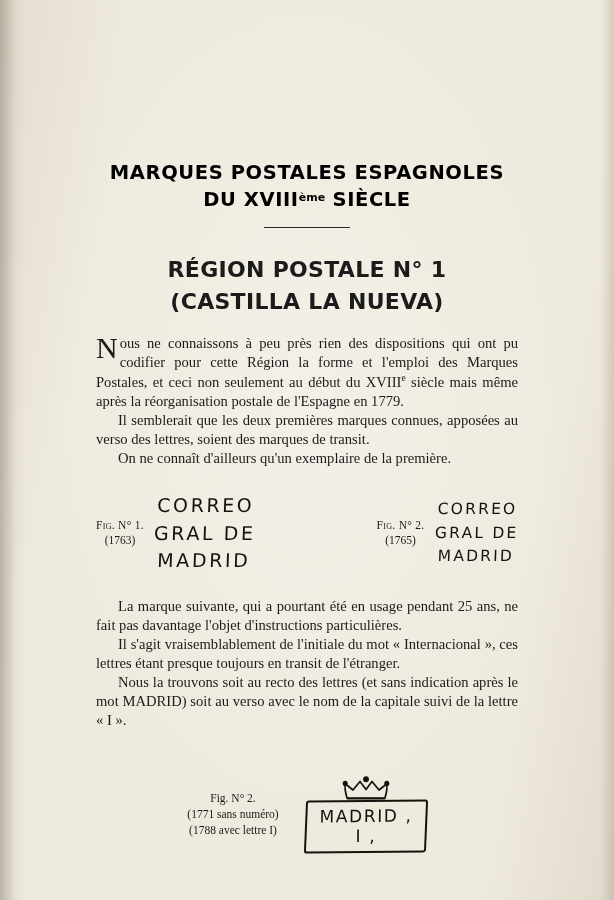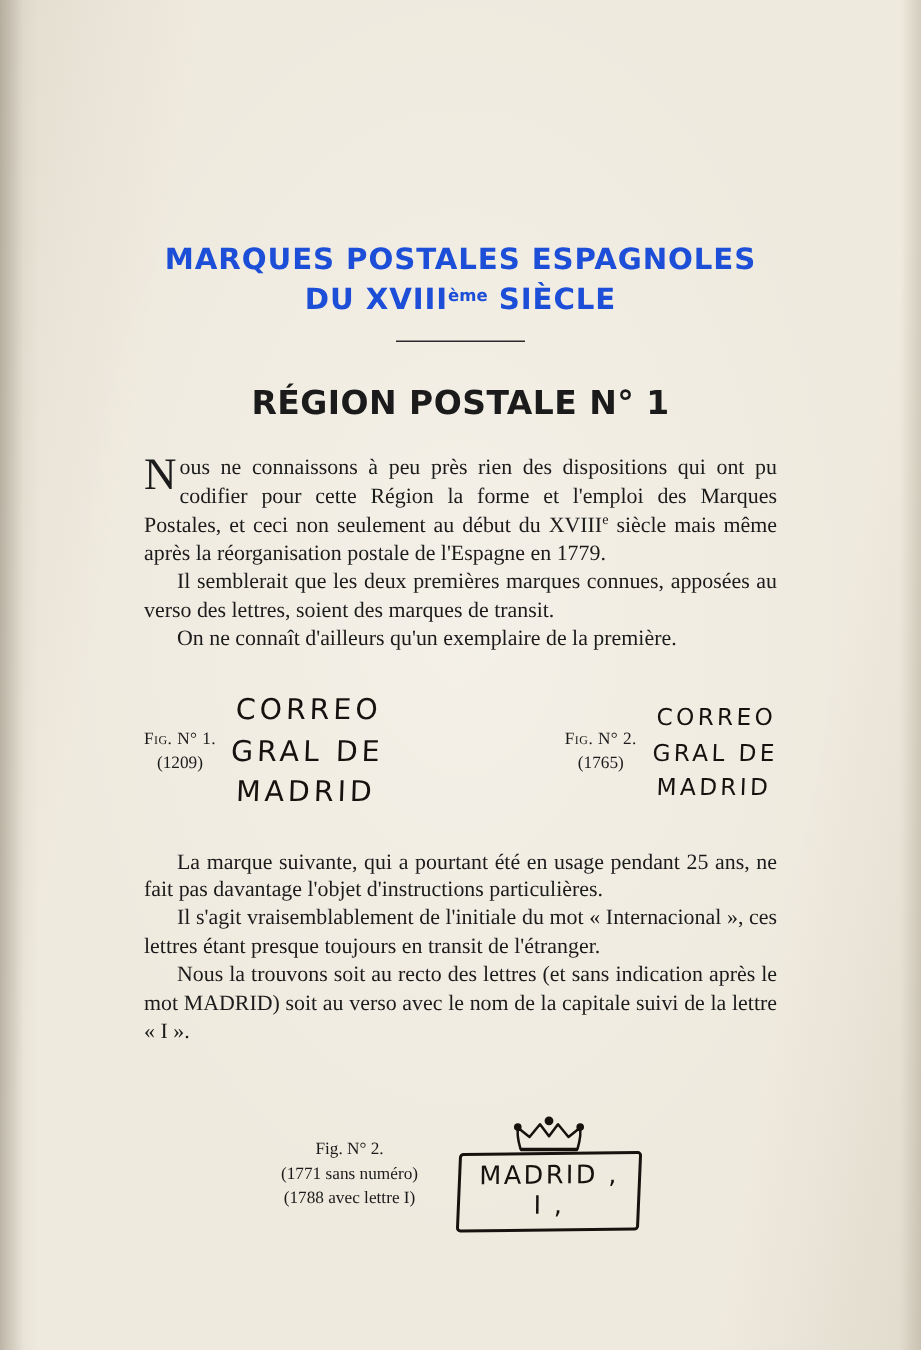--- a/index.html
+++ b/index.html
@@ -62,21 +62,21 @@
   }
 
   
   .doc-title {
     text-align: center;
     font-family: "DejaVu Sans", sans-serif;
     font-weight: bold;
     font-size: 19.5px;
     letter-spacing: 0.6px;
     line-height: 1.38;
-    color: #1d4ed8;
+    color: #000000;
     margin: 0;
   }
   .doc-title .small-sup {
     font-size: 11px;
     vertical-align: 0.5em;
     letter-spacing: 0;
   }
   .byline {
     text-align: center;
     font-size: 14.5px;
@@ -219,36 +219,37 @@
       <span>DU XVIII</span><span class="small-sup">ème</span><span> SIÈCLE</span>
     </h1>
 
     <div class="byline">
     </div>
 
     <div class="rule"></div>
 
     <div class="section-head">
       <div>RÉGION POSTALE N° 1</div>
+      <div>(CASTILLA LA NUEVA)</div>
     </div>
 
     <div class="body-block">
       <p class="first">
         <span class="dropcap">N</span><span>ous ne connaissons à peu près rien des dispositions qui ont pu codifier pour cette Région la forme et l'emploi des Marques Postales, et ceci non seulement au début du XVIII</span><sup>e</sup><span> siècle mais même après la réorganisation postale de l'Espagne en 1779.</span>
       </p>
       <p>Il semblerait que les deux premières marques connues, apposées au verso des lettres, soient des marques de transit.</p>
       <p>On ne connaît d'ailleurs qu'un exemplaire de la première.</p>
     </div>
 
     <div class="fig-row">
 
       <div class="fig-cell">
         <div class="fig-caption">
           <div class="fig-lbl">Fig. N° 1.</div>
-          <div>(1209)</div>
+          <div>(1763)</div>
         </div>
         <div class="handmark">
           <div>CORREO</div>
           <div>GRAL DE</div>
           <div>MADRID</div>
         </div>
       </div>
 
       <div class="fig-cell">
         <div class="fig-caption">

